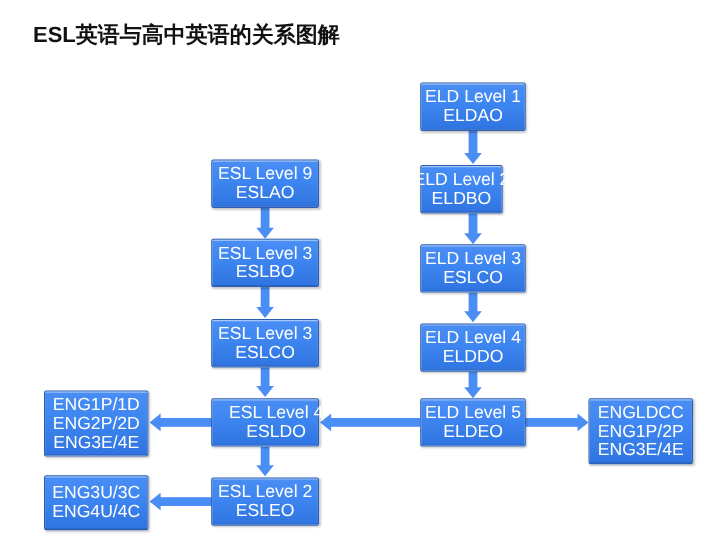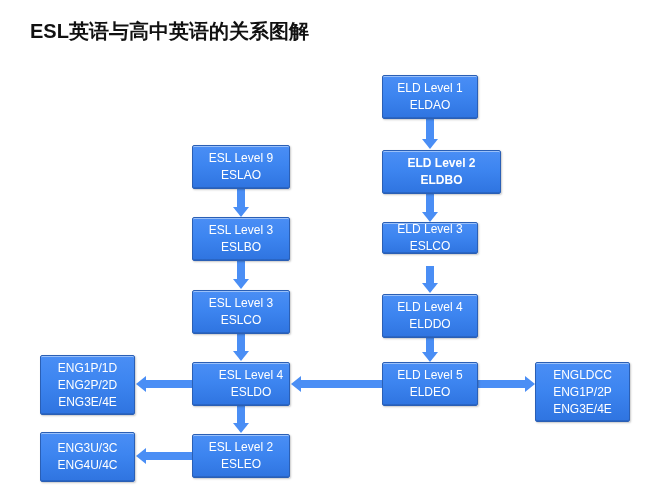--- a/index.html
+++ b/index.html
@@ -40,21 +40,21 @@
     border-radius: 2px;
     background: linear-gradient(to bottom, #4a8ef5 0%, #3d85f0 45%, #2f74e0 100%);
     box-shadow: inset 0 1px 0 rgba(255,255,255,0.45),
                 inset 0 -1px 0 rgba(0,0,0,0.12),
                 1px 1px 2px rgba(0,0,0,0.22);
     display: flex;
     flex-direction: column;
     align-items: center;
     justify-content: center;
     color: #ffffff;
-    font-size: 12px;
+    font-size: 16px;
     line-height: 17px;
     text-align: center;
     z-index: 3;
   }
   .node .ln { display: block; white-space: nowrap; }
 
   
   .arrow { position: absolute; z-index: 2; }
   .arrow .shaft { position: absolute; background: #4a8ef5; }
   .arrow .head  { position: absolute; width: 0; height: 0; }
@@ -147,26 +147,26 @@
   <div class="node" style="left:192px; top:434px; width:98px; height:44px;">
     <span class="ln">ESL Level 2</span>
     <span class="ln">ESLEO</span>
   </div>
 
   <div class="node" style="left:382px; top:75px; width:96px; height:44px;">
     <span class="ln">ELD Level 1</span>
     <span class="ln">ELDAO</span>
   </div>
 
-  <div class="node" style="left:382px; top:150px; width:119px; height:44px;font-weight:bold;">
+  <div class="node" style="left:382px; top:150px; width:75px; height:44px;">
     <span class="ln">ELD Level 2</span>
     <span class="ln">ELDBO</span>
   </div>
 
-  <div class="node" style="left:382px; top:222px; width:96px; height:32px;">
+  <div class="node" style="left:382px; top:222px; width:96px; height:44px;">
     <span class="ln">ELD Level 3</span>
     <span class="ln">ESLCO</span>
   </div>
 
   <div class="node" style="left:382px; top:294px; width:96px; height:44px;">
     <span class="ln">ELD Level 4</span>
     <span class="ln">ELDDO</span>
   </div>
 
   <div class="node" style="left:382px; top:362px; width:96px; height:44px;">

